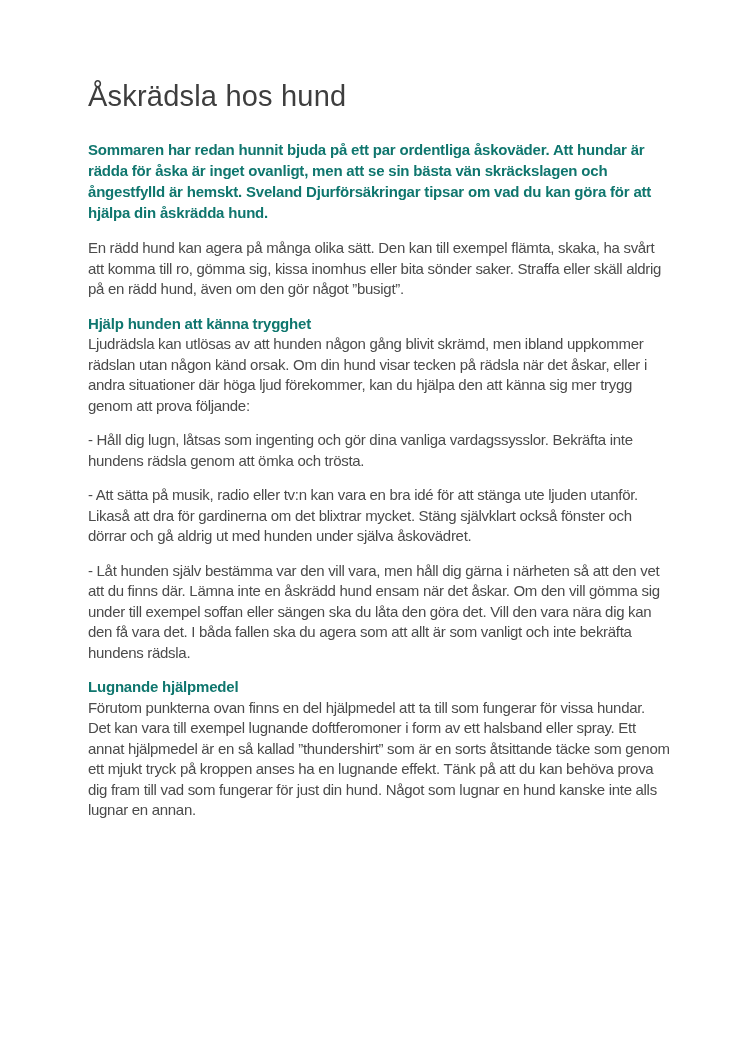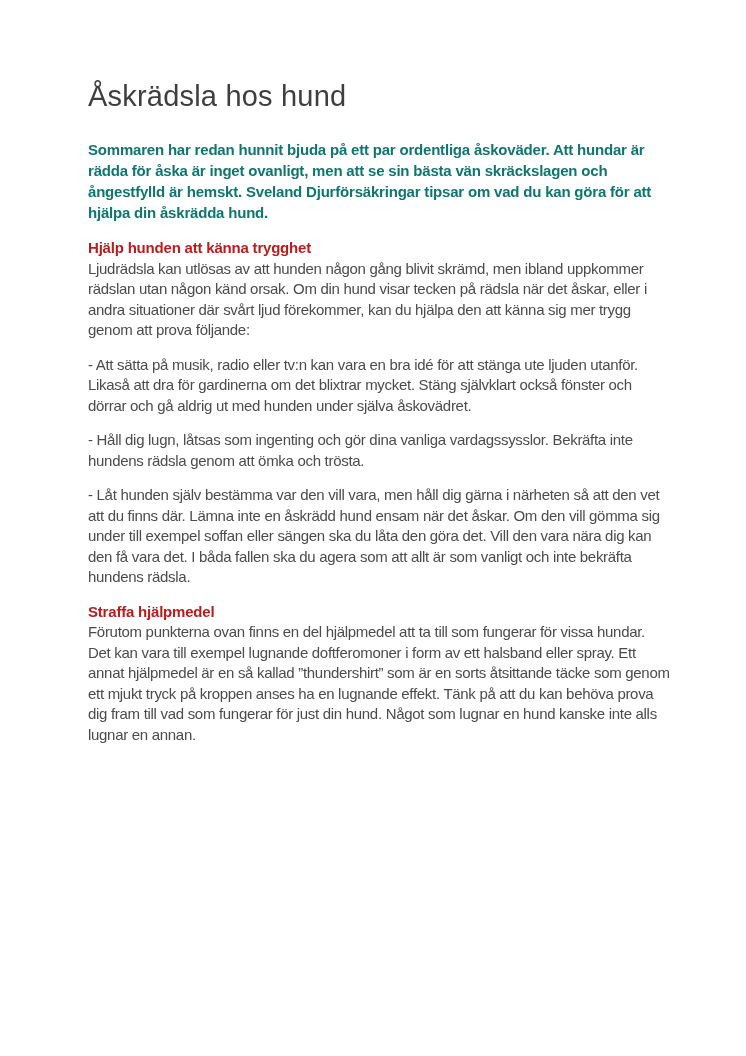--- a/index.html
+++ b/index.html
@@ -42,45 +42,46 @@
     line-height: 20.5px;
     font-weight: 400;
     color: #4b4b4b;
     letter-spacing: -0.3px;
   }
   h3.section-heading {
     margin: 0;
     font-size: 15px;
     line-height: 20.5px;
     font-weight: 700;
-    color: #b91c1c;
+    color: #0f766e;
     letter-spacing: -0.2px;
   }
 </style>
 </head>
 <body>
 
 <main class="page">
   <article class="content">
 
     <h1 class="doc-title">Åskrädsla hos hund</h1>
 
     <p class="lead">Sommaren har redan hunnit bjuda på ett par ordentliga åskoväder. Att hundar är rädda för åska är inget ovanligt, men att se sin bästa vän skräckslagen och ångestfylld är hemskt. Sveland Djurförsäkringar tipsar om vad du kan göra för att hjälpa din åskrädda hund.</p>
 
+    <p class="body-para">En rädd hund kan agera på många olika sätt. Den kan till exempel flämta, skaka, ha svårt att komma till ro, gömma sig, kissa inomhus eller bita sönder saker. Straffa eller skäll aldrig på en rädd hund, även om den gör något ”busigt”.</p>
 
     <h3 class="section-heading">Hjälp hunden att känna trygghet</h3>
 
-    <p class="body-para">Ljudrädsla kan utlösas av att hunden någon gång blivit skrämd, men ibland uppkommer rädslan utan någon känd orsak. Om din hund visar tecken på rädsla när det åskar, eller i andra situationer där svårt ljud förekommer, kan du hjälpa den att känna sig mer trygg genom att prova följande:</p>
+    <p class="body-para">Ljudrädsla kan utlösas av att hunden någon gång blivit skrämd, men ibland uppkommer rädslan utan någon känd orsak. Om din hund visar tecken på rädsla när det åskar, eller i andra situationer där höga ljud förekommer, kan du hjälpa den att känna sig mer trygg genom att prova följande:</p>
+
+    <p class="body-para">- Håll dig lugn, låtsas som ingenting och gör dina vanliga vardagssysslor. Bekräfta inte hundens rädsla genom att ömka och trösta.</p>
 
     <p class="body-para">- Att sätta på musik, radio eller tv:n kan vara en bra idé för att stänga ute ljuden utanför. Likaså att dra för gardinerna om det blixtrar mycket. Stäng självklart också fönster och dörrar och gå aldrig ut med hunden under själva åskovädret.</p>
-
-    <p class="body-para">- Håll dig lugn, låtsas som ingenting och gör dina vanliga vardagssysslor. Bekräfta inte hundens rädsla genom att ömka och trösta.</p>
 
     <p class="body-para">- Låt hunden själv bestämma var den vill vara, men håll dig gärna i närheten så att den vet att du finns där. Lämna inte en åskrädd hund ensam när det åskar. Om den vill gömma sig under till exempel soffan eller sängen ska du låta den göra det. Vill den vara nära dig kan den få vara det. I båda fallen ska du agera som att allt är som vanligt och inte bekräfta hundens rädsla.</p>
 
 
-    <h3 class="section-heading">Straffa hjälpmedel</h3>
+    <h3 class="section-heading">Lugnande hjälpmedel</h3>
 
     <p class="body-para">Förutom punkterna ovan finns en del hjälpmedel att ta till som fungerar för vissa hundar. Det kan vara till exempel lugnande doftferomoner i form av ett halsband eller spray. Ett annat hjälpmedel är en så kallad ”thundershirt” som är en sorts åtsittande täcke som genom ett mjukt tryck på kroppen anses ha en lugnande effekt. Tänk på att du kan behöva prova dig fram till vad som fungerar för just din hund. Något som lugnar en hund kanske inte alls lugnar en annan.</p>
 
 
   </article>
 </main>
 
 </body></html>

